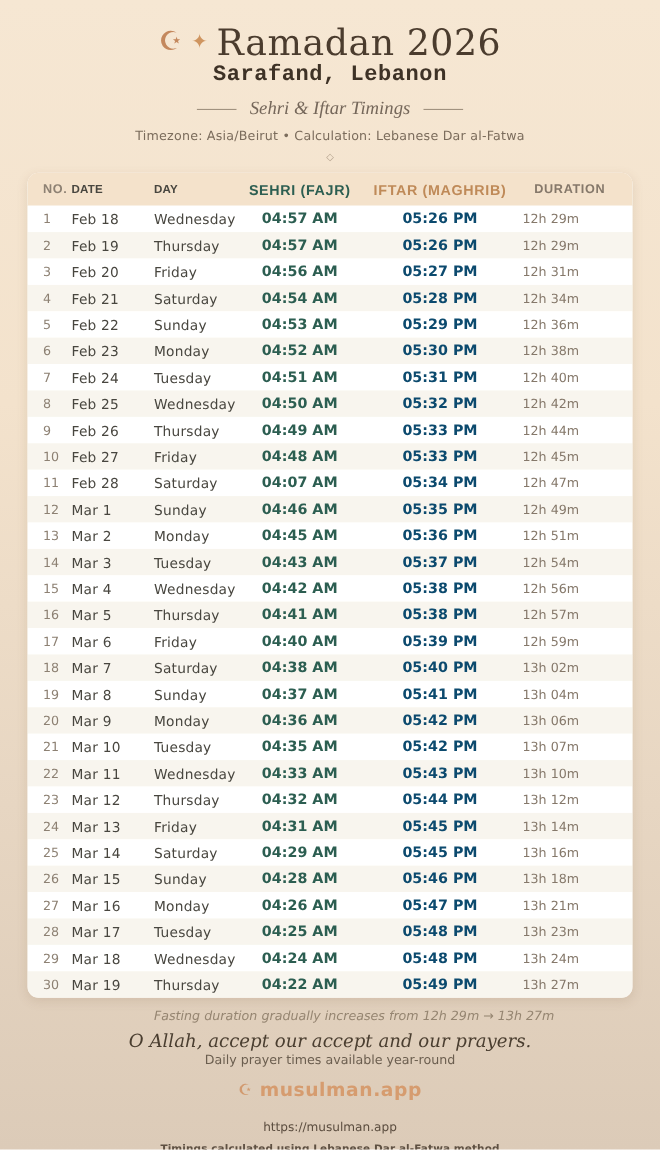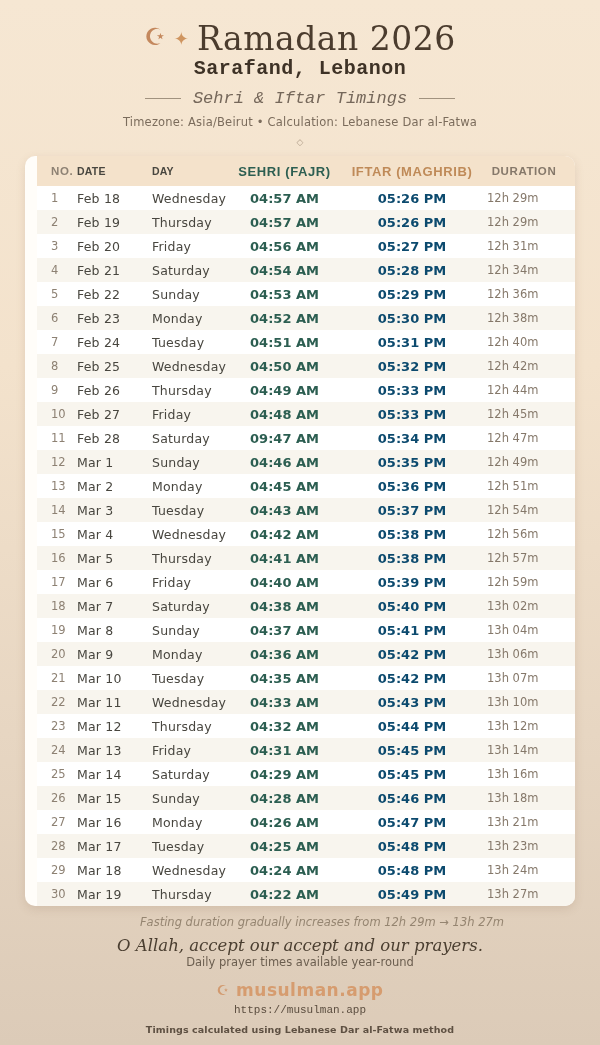--- a/index.html
+++ b/index.html
@@ -14,30 +14,29 @@
 
   
   .hdr { text-align:center; }
   .title-line { display:flex; align-items:center; justify-content:center; gap:8px; line-height:38px; }
   .crescent { font-size:24px; color:#c4885d; transform:translateY(-2px); }
   .sparkle  { font-size:18px; color:#cf9560; }
   .title { font-family:"DejaVu Serif", serif; font-size:33px; color:#4b3c2e; letter-spacing:0.5px; }
   .location { font-family:Liberation Mono, monospace; font-weight:bold; font-size:20px; color:#3e3226; line-height:21px; letter-spacing:0.5px; }
   .subtitle-row { display:flex; align-items:center; justify-content:center; gap:12px; margin-top:10px; }
   .sub-line { width:36px; height:1px; background:#a1927f; }
-  .subtitle { font-family:Liberation Mono, monospace; font-style:italic; font-size:17px; color:#75675a; }
+  .subtitle { font-family:Liberation Serif, serif; font-style:italic; font-size:17px; color:#75675a; }
   .meta { font-size:11.5px; color:#7b6c5c; margin-top:7px; letter-spacing:0.2px; }
   .ornament { font-size:9px; color:#b3a18c; margin-top:8px; line-height:10px; }
 
   
   .card {
     width:550px; margin:9px auto 0;
     background:#fffdf9; border-radius:10px; overflow:hidden;
     box-shadow:0 3px 10px rgba(120,90,60,0.15);
-    padding-left:12px;
   }
   .trow, .thead {
     display:grid;
     grid-template-columns:26px 75px 80px 105px 150px 1fr;
     align-items:center;
     padding:0 14px;
   }
   .thead {
     height:30px; background:#f4e2cb;
     font-size:10.5px; font-weight:bold; letter-spacing:0.6px;
@@ -54,21 +53,21 @@
   .c-dur { text-align:left; color:#85786a; font-size:11.5px; }
 
   
   .ftr { text-align:center; }
   .note { margin-top:9px; font-style:italic; font-size:11.5px; color:#958571;margin-left:44px; }
   .dua { margin-top:7px; font-family:"DejaVu Serif", serif; font-style:italic; font-size:16.5px; color:#4a3e30; }
   .tagline { margin-top:0; font-size:11.5px; color:#6b5e4f; }
   .brand-line { margin-top:11px; display:flex; justify-content:center; align-items:center; gap:7px; }
   .brand-crescent { color:#d29a6f; font-size:14px; }
   .brand { font-size:17px; font-weight:bold; color:#d69c6f; letter-spacing:0.5px; }
-  .url { margin-top:4px; font-size:11px; color:#5b4d3f;font-family:Liberation Mono, monospace; }
+  .url { margin-top:17px; font-size:11px; color:#5b4d3f; }
   .method { margin-top:8px; font-size:9.5px; font-weight:bold; color:#5e5042; letter-spacing:0.1px; }
 </style>
 </head>
 <body>
 
 <div class="page">
 
   <div class="hdr">
     <div class="title-line">
       <span class="crescent">☪</span>
@@ -172,21 +171,21 @@
           <div class="c-date">Feb 27</div>
           <div class="c-day">Friday</div>
           <div class="c-sehri">04:48 AM</div>
           <div class="c-iftar">05:33 PM</div>
           <div class="c-dur">12h 45m</div>
         </div>
         <div class="trow">
           <div class="c-no">11</div>
           <div class="c-date">Feb 28</div>
           <div class="c-day">Saturday</div>
-          <div class="c-sehri">09:47 AM</div>
+          <div class="c-sehri">04:07 AM</div>
           <div class="c-iftar">05:34 PM</div>
           <div class="c-dur">12h 47m</div>
         </div>
         <div class="trow alt">
           <div class="c-no">12</div>
           <div class="c-date">Mar 1</div>
           <div class="c-day">Sunday</div>
           <div class="c-sehri">04:46 AM</div>
           <div class="c-iftar">05:35 PM</div>
           <div class="c-dur">12h 49m</div>

